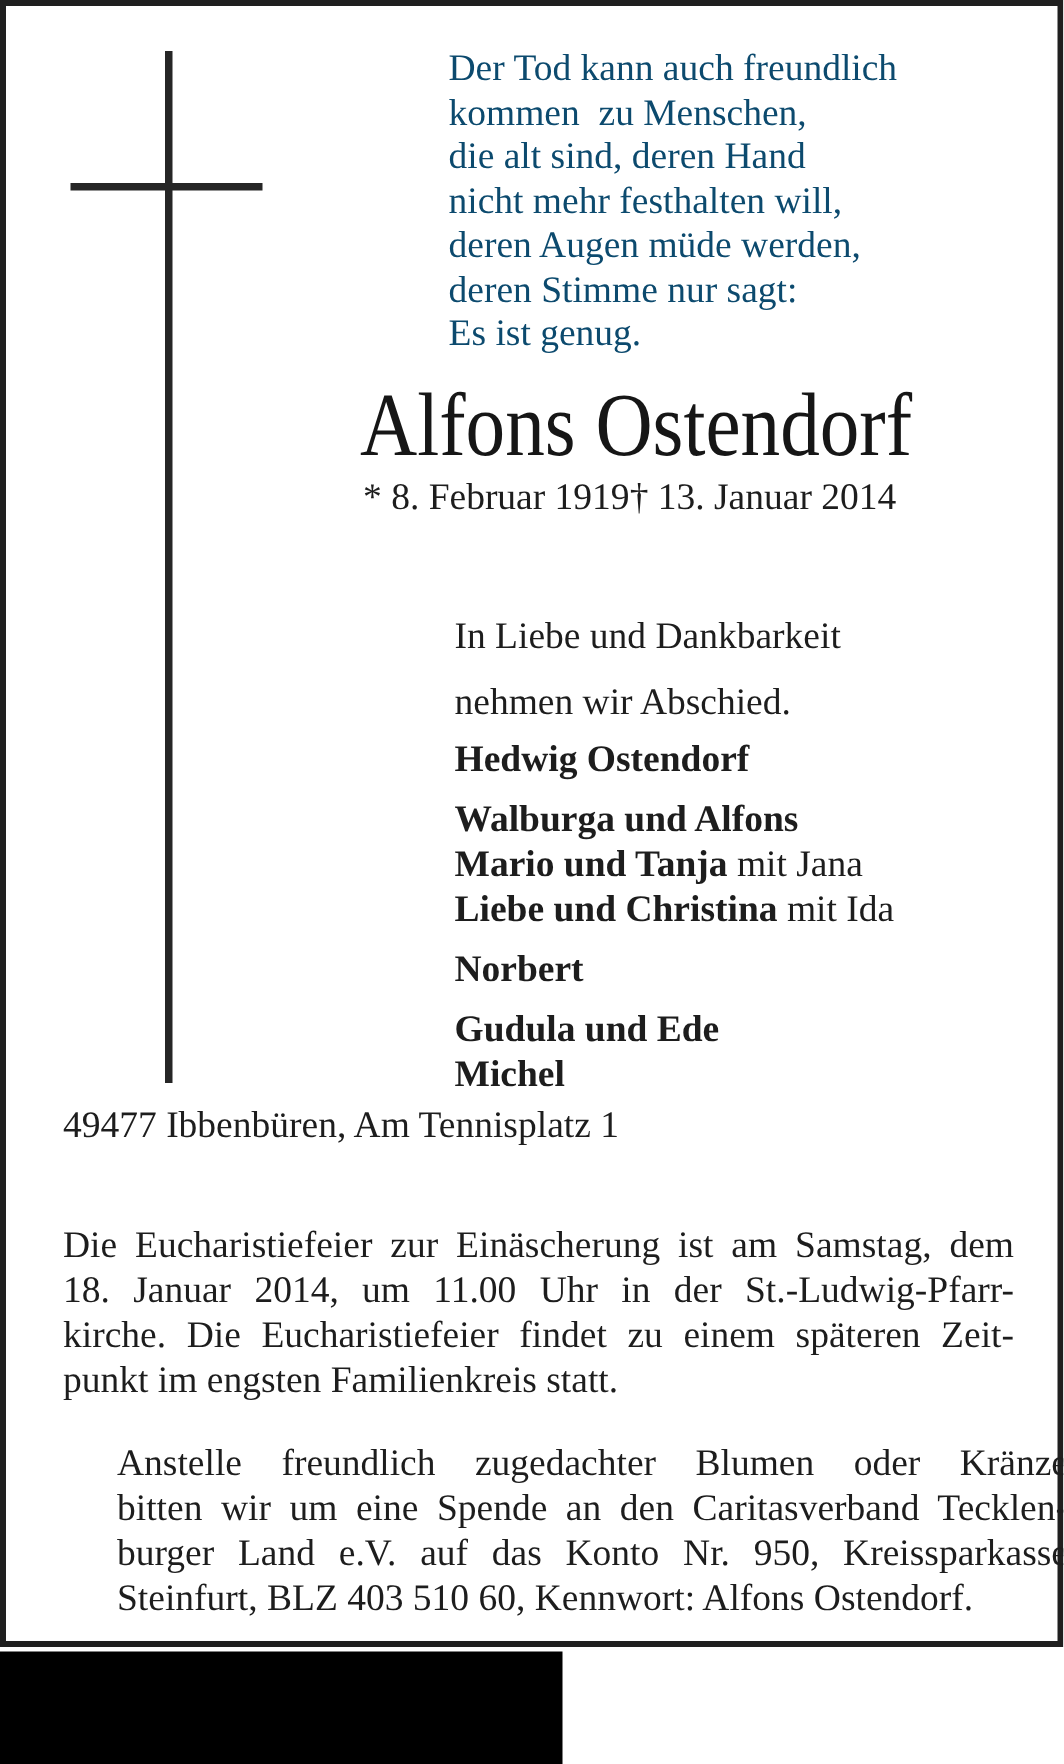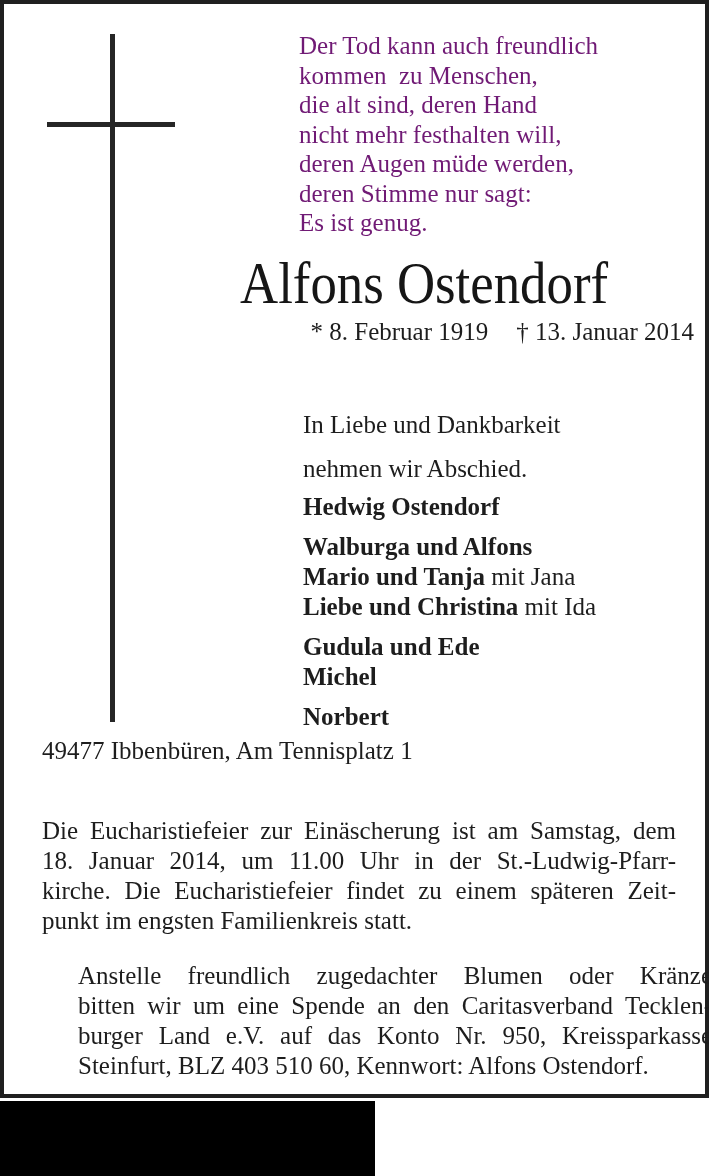--- a/index.html
+++ b/index.html
@@ -42,43 +42,42 @@
     left: 43px; top: 118px;
     width: 128px; height: 5px;
     background: #262626;
   }
   .poem {
     position: absolute;
     left: 295px; top: 27px;
     font-size: 25px;
     line-height: 29.5px;
     white-space: pre-wrap;
-    color: #701a75;
+    color: #0c4a6e;
   }
   .deceased-name {
     position: absolute;
     left: 236px; top: 249px;
     font-size: 60px;
     line-height: 60px;
     font-weight: normal;
     margin: 0;
     white-space: nowrap;
     transform: scaleX(0.88);
     transform-origin: left top;
     color: #161616;
   }
   .dates-row {
     position: absolute;
-    left: 250px; top: 313px;
+    left: 238px; top: 313px;
     width: 440px;
     display: flex;
-    justify-content: flex-end;
+    justify-content: flex-start;
     font-size: 25px;
     line-height: 30px;
-    gap: 28px;
   }
   .farewell {
     position: absolute;
     left: 299px; top: 399px;
     font-size: 25px;
     line-height: 44px;
     white-space: pre-wrap;
   }
   .mourners {
     position: absolute;
@@ -153,25 +152,25 @@
     <div class="mourners">
       <div class="mgroup">
         <div class="mline"><span class="b">Hedwig Ostendorf</span><span></span></div>
       </div>
       <div class="mgroup">
         <div class="mline"><span class="b">Walburga und Alfons</span><span></span></div>
         <div class="mline"><span class="b">Mario und Tanja</span><span> mit Jana</span></div>
         <div class="mline"><span class="b">Liebe und Christina</span><span> mit Ida</span></div>
       </div>
       <div class="mgroup">
+        <div class="mline"><span class="b">Norbert</span><span></span></div>
+      </div>
+      <div class="mgroup">
         <div class="mline"><span class="b">Gudula und Ede</span><span></span></div>
         <div class="mline"><span class="b">Michel</span><span></span></div>
-      </div>
-      <div class="mgroup">
-        <div class="mline"><span class="b">Norbert</span><span></span></div>
       </div>
     </div>
 
     <div class="address">49477 Ibbenbüren, Am Tennisplatz 1</div>
 
     <div class="para para-service">
       <div class="pline">Die Eucharistiefeier zur Einäscherung ist am Samstag, dem</div>
       <div class="pline">18. Januar 2014, um 11.00 Uhr in der St.-Ludwig-Pfarr-</div>
       <div class="pline">kirche. Die Eucharistiefeier findet zu einem späteren Zeit-</div>
       <div class="pline pline-last">punkt im engsten Familienkreis statt.</div>

